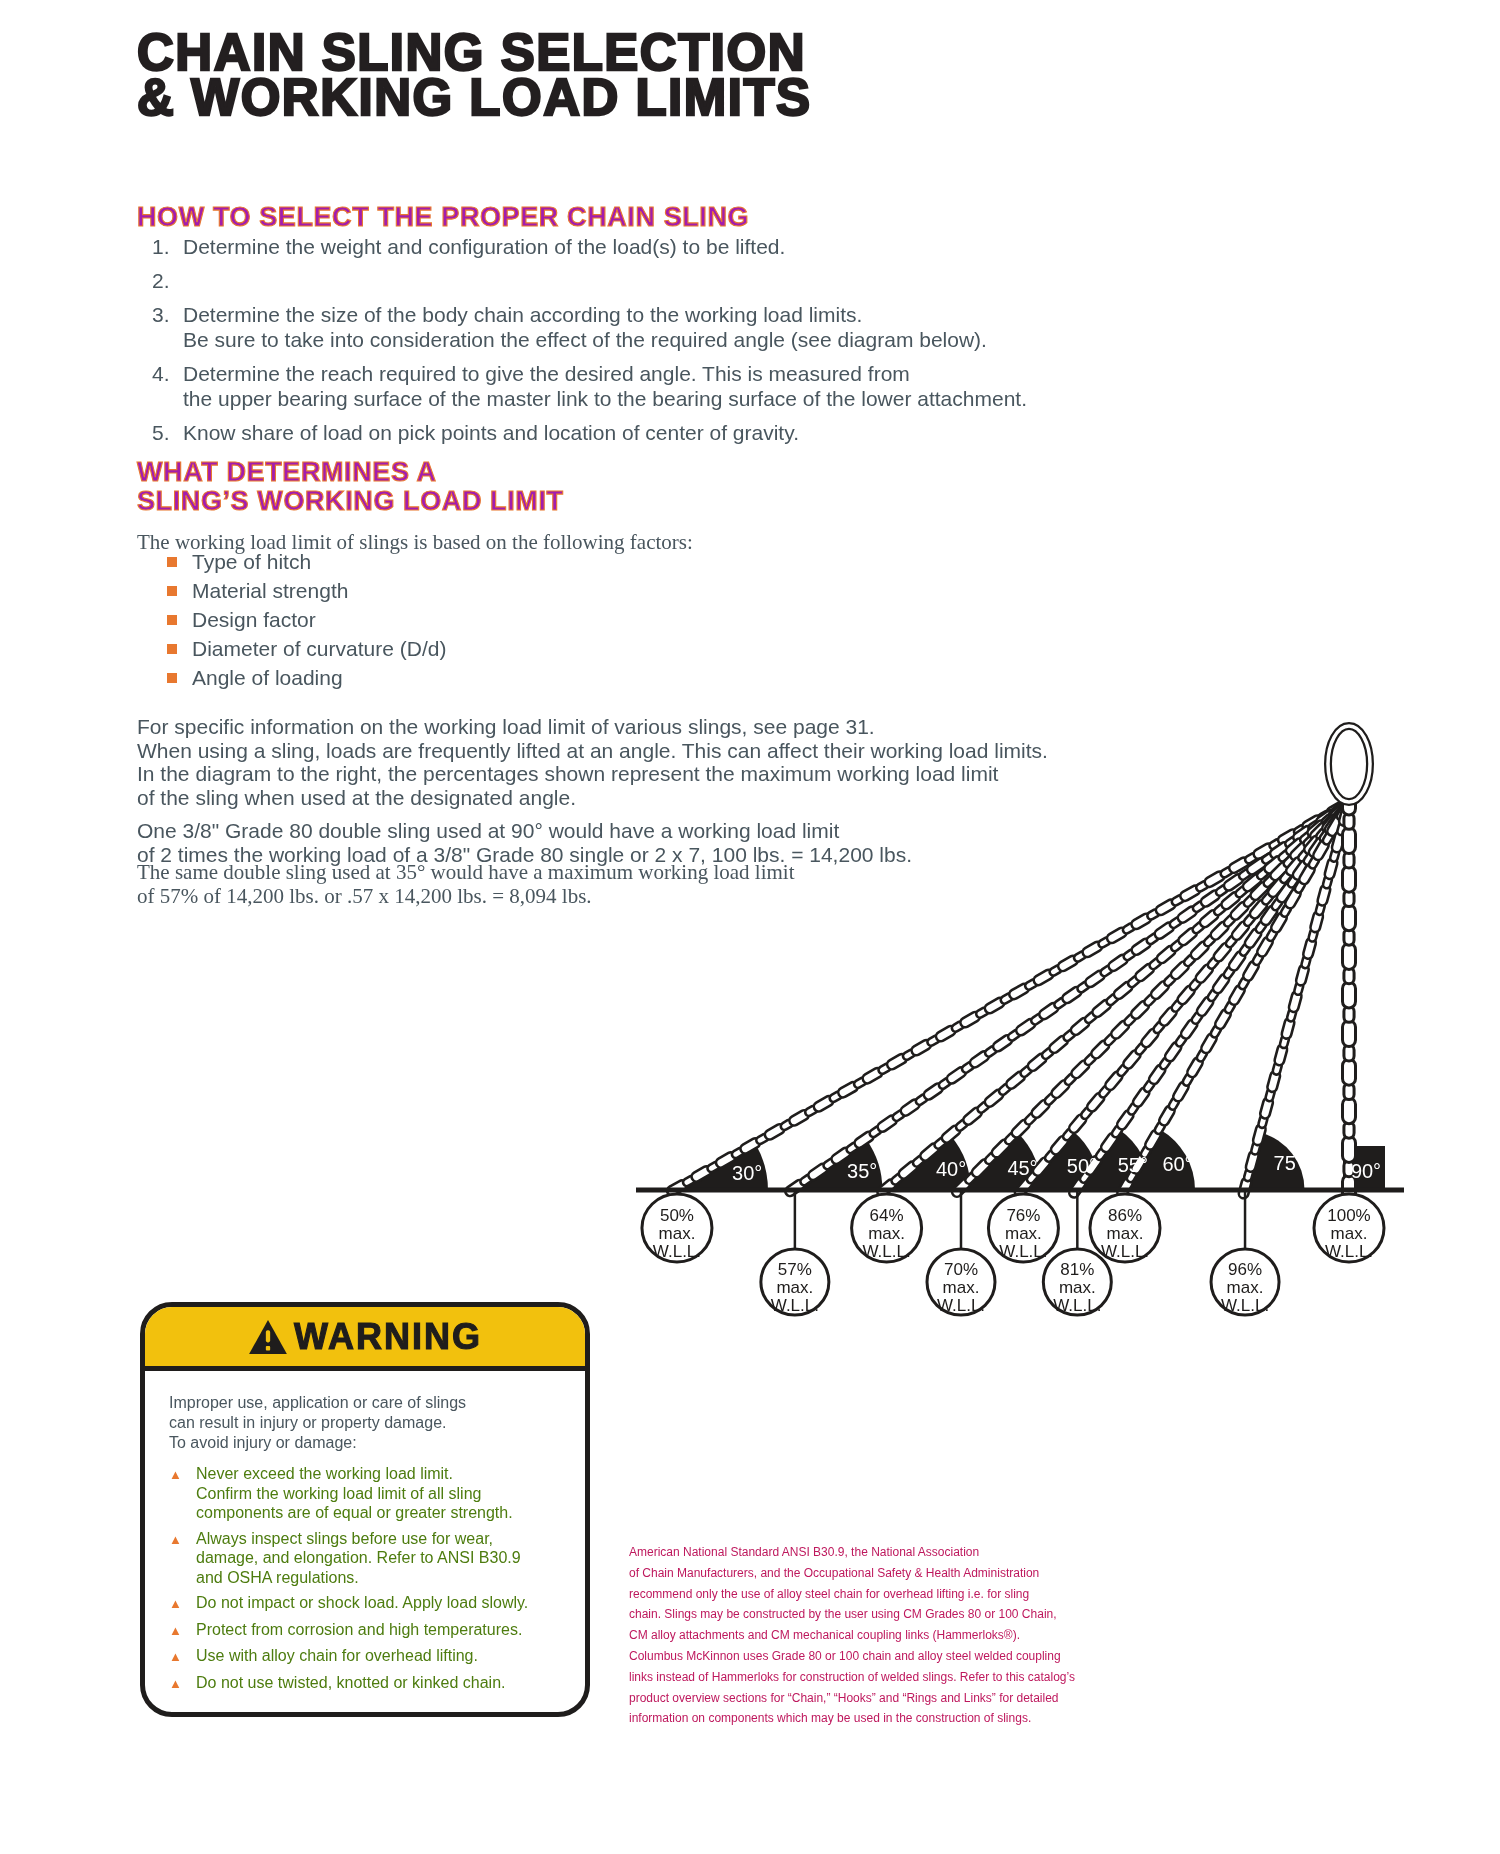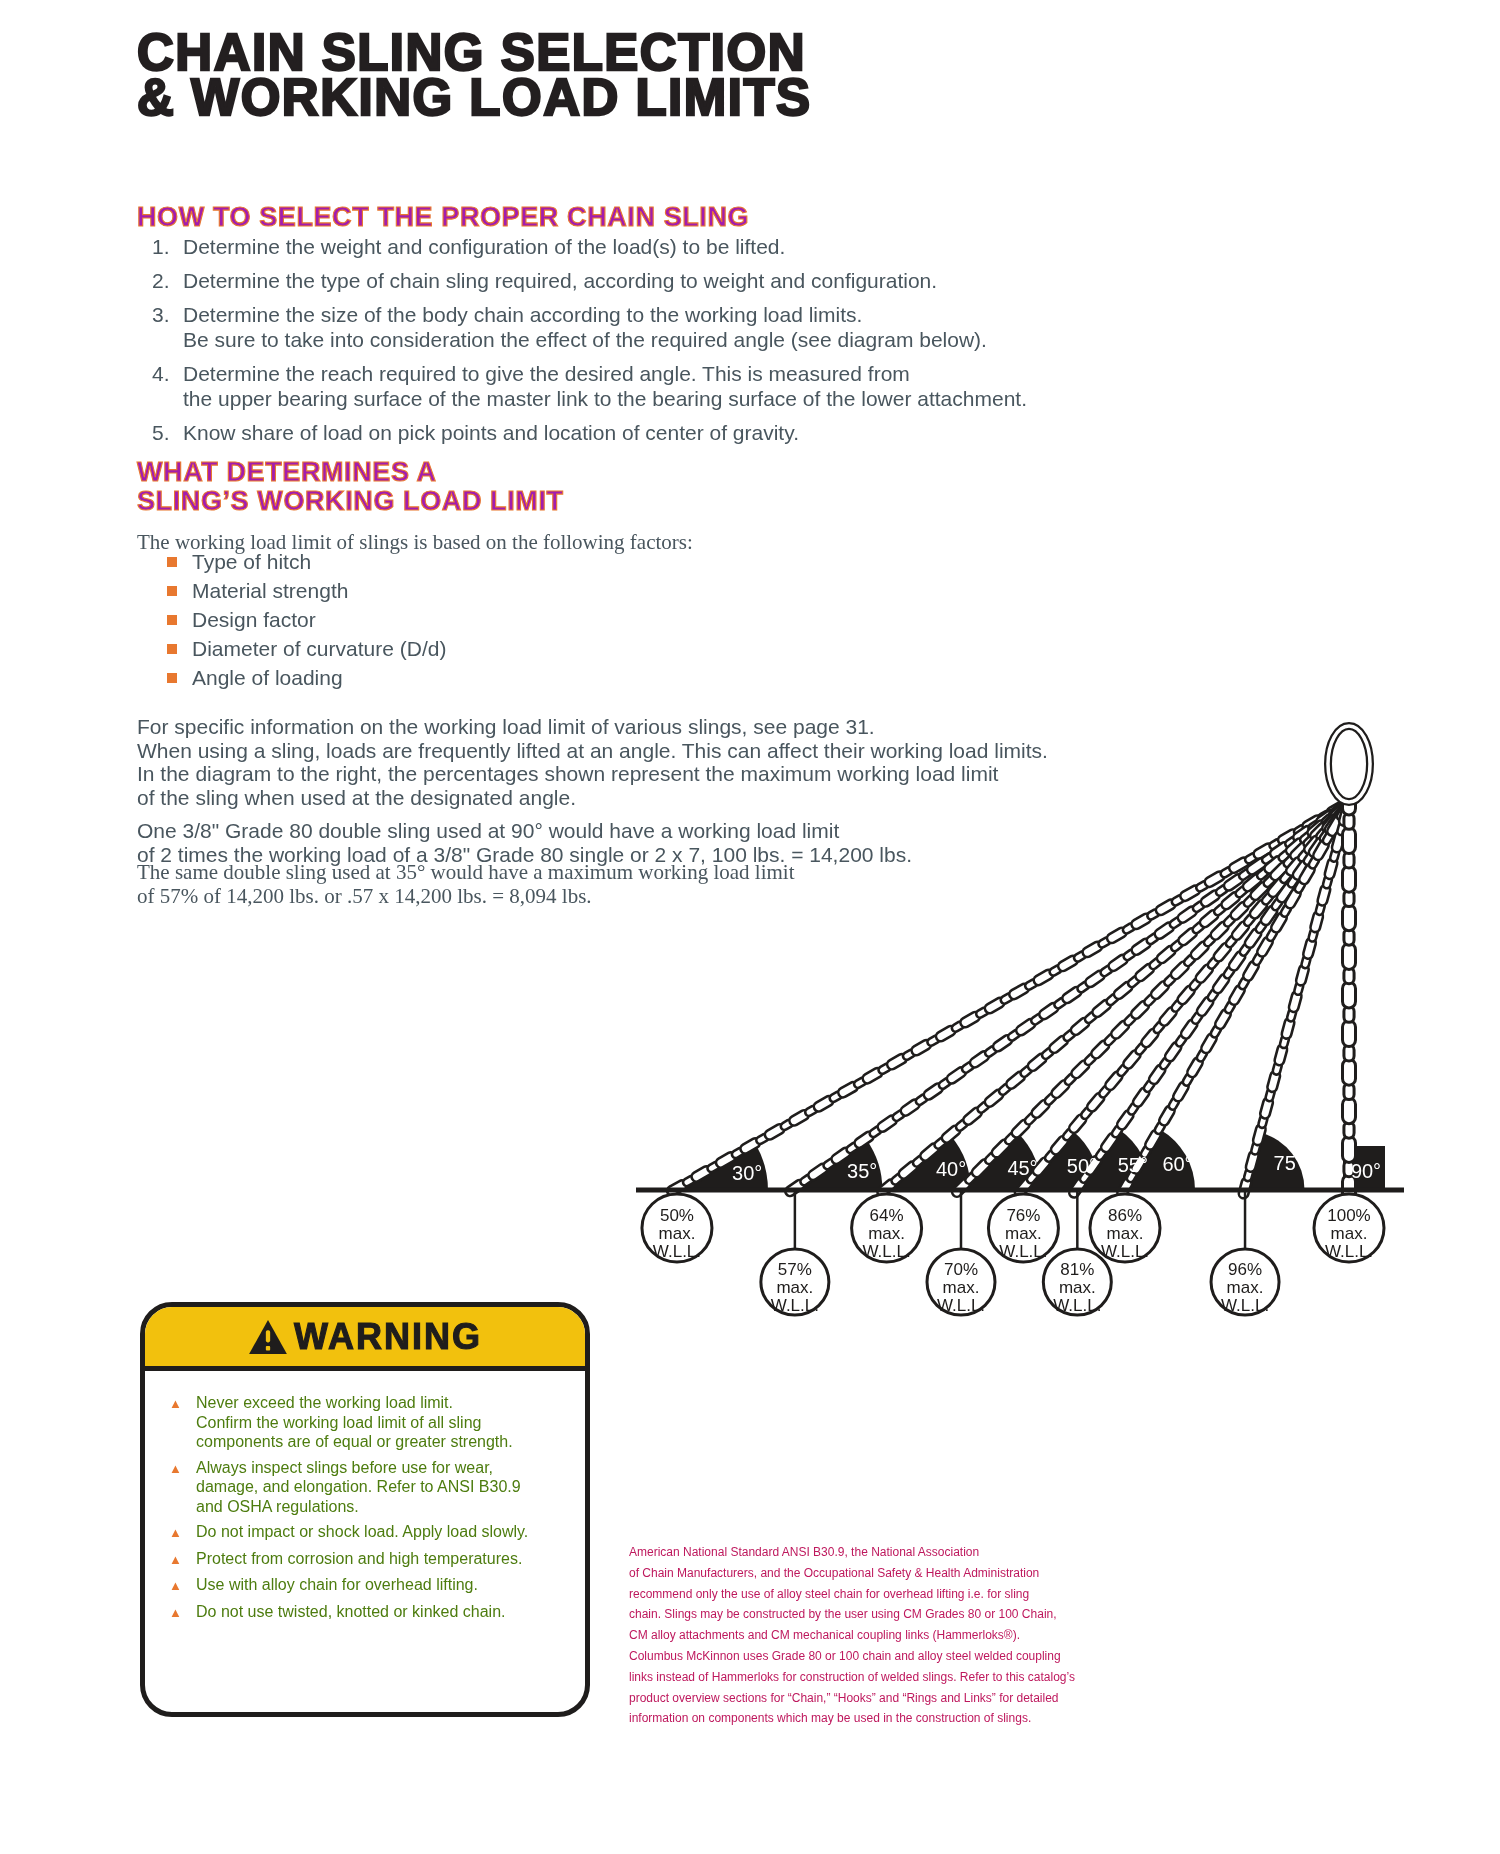--- a/index.html
+++ b/index.html
@@ -61,21 +61,20 @@
 
   <div class="abs steps">
 
       <div class="step">
         <span class="step-num">1.</span>
         <span class="step-text">Determine the weight and configuration of the load(s) to be lifted.</span>
       </div>
 
       <div class="step">
         <span class="step-num">2.</span>
-        <span class="step-text">Determine the type of chain sling required, according to weight and configuration.</span>
       </div>
 
       <div class="step">
         <span class="step-num">3.</span>
         <span class="step-text">Determine the size of the body chain according to the working load limits.
 Be sure to take into consideration the effect of the required angle (see diagram below).</span>
       </div>
 
       <div class="step">
         <span class="step-num">4.</span>
@@ -610,20 +609,23 @@
   <div class="abs warning-box">
     <div class="warning-head">
       <svg width="40" height="36" viewBox="0 0 44 40">
         <polygon points="22,1 43,39 1,39" fill="#1f1d1c"></polygon>
         <rect x="19.6" y="12.5" width="4.8" height="13.5" rx="2" fill="#f2c10d"></rect>
         <rect x="19.6" y="30" width="4.8" height="5" rx="1" fill="#f2c10d"></rect>
       </svg>
       <span class="warning-title">WARNING</span>
     </div>
     <div class="warning-body">
+      <div class="warn-intro pre">Improper use, application or care of slings
+can result in injury or property damage.
+To avoid injury or damage:</div>
       <div class="warn-list">
 
           <div class="warn-item">
             <span class="tri">▲</span>
             <span class="warn-text">Never exceed the working load limit.
 Confirm the working load limit of all sling
 components are of equal or greater strength.</span>
           </div>
 
           <div class="warn-item">

